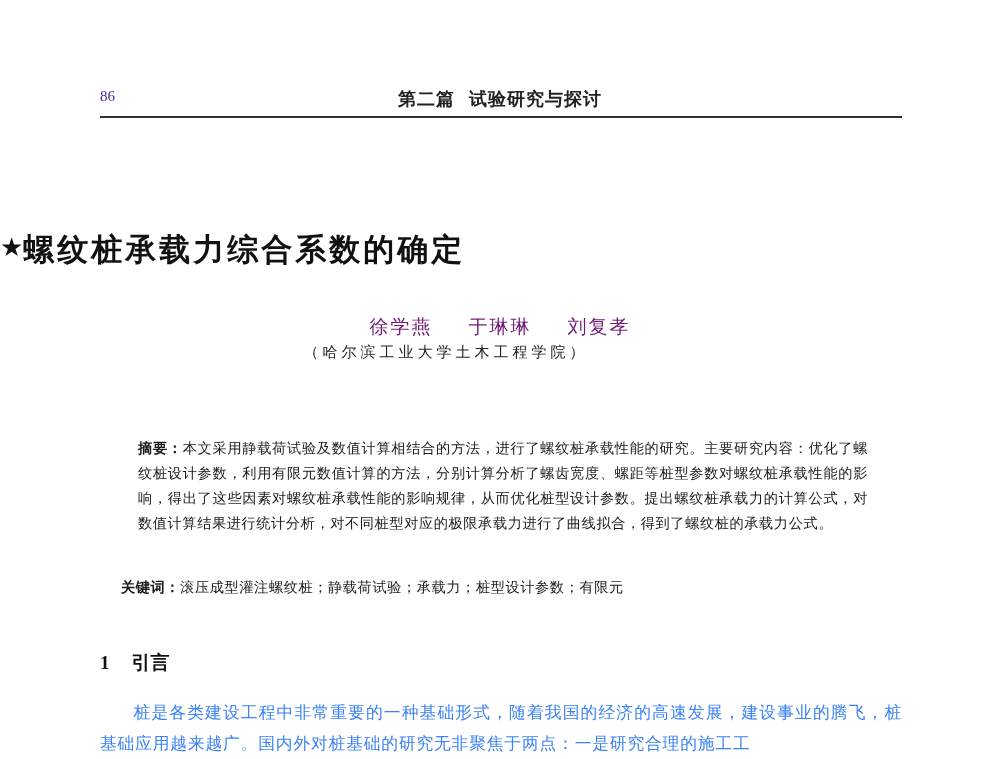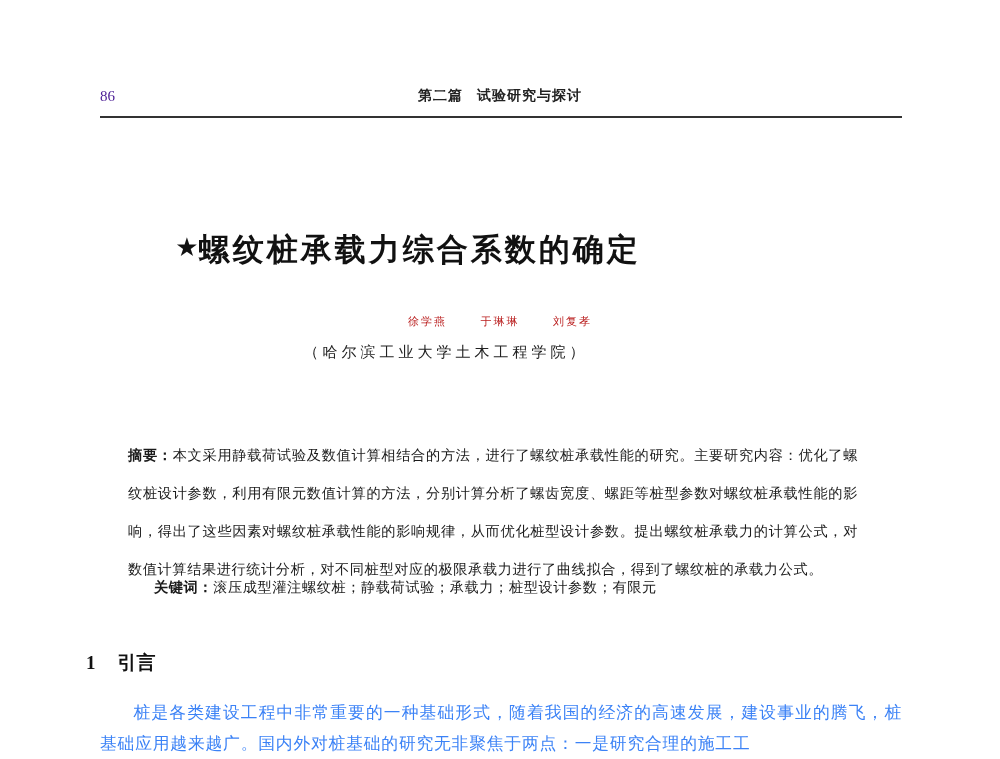--- a/index.html
+++ b/index.html
@@ -23,97 +23,97 @@
       font-size: 15px;
       color: #4c1d95;
     }
     .running-head {
       position: absolute;
       left: 0;
       width: 1000px;
       top: 87px;
       text-align: center;
       font-family: "DejaVu Sans", sans-serif;
-      font-size: 14px;
+      font-size: 18px;
       font-weight: bold;
       color: #222;
       letter-spacing: 1px;
     }
     .running-head .gap { display: inline-block; width: 14px; }
     .header-rule {
       position: absolute;
       left: 100px;
       top: 116px;
       width: 802px;
       height: 2px;
       background: #333;
     }
     .title {
       position: absolute;
       left: 0;
       width: 816px;
       top: 229px;
-      text-align: center;
+      text-align: left;
       font-family: "DejaVu Sans", sans-serif;
       font-weight: bold;
       font-size: 31px;
       letter-spacing: 3px;
       color: #111;
     }
     .title .star { font-size: 26px; vertical-align: 4px; letter-spacing: 0; }
     .authors {
       position: absolute;
       left: 0;
       width: 1000px;
       top: 314px;
       text-align: center;
       font-family: "DejaVu Serif", serif;
-      font-size: 11px;
+      font-size: 19px;
       letter-spacing: 2px;
-      color: #b91c1c;
+      color: #701a75;
     }
     .authors span { margin: 0 14px; }
     .affiliation {
       position: absolute;
       left: 0;
       width: 892px;
       top: 343px;
       text-align: center;
       font-family: "DejaVu Serif", serif;
       font-size: 15px;
       letter-spacing: 4px;
       color: #222;
     }
     .abstract {
       position: absolute;
-      left: 128px;
+      left: 138px;
       top: 436px;
       width: 730px;
       font-family: "DejaVu Sans", sans-serif;
       font-size: 14.2px;
-      line-height: 38px;
+      line-height: 25px;
       color: #1a1a1a;
       letter-spacing: 0.6px;
       text-align: justify;
     }
     .abstract .label { font-weight: bold; }
     .abstract p { margin: 0; }
     .keywords {
       position: absolute;
-      left: 154px;
+      left: 121px;
       top: 578px;
       font-family: "DejaVu Sans", sans-serif;
       font-size: 14.2px;
       color: #1a1a1a;
       letter-spacing: 0.6px;
     }
     .keywords .label { font-weight: bold; }
     .section-heading {
       position: absolute;
-      left: 86px;
+      left: 100px;
       top: 650px;
       font-family: "DejaVu Sans", sans-serif;
       font-size: 19px;
       font-weight: bold;
       color: #111;
     }
     .section-heading .num {
       font-family: "Liberation Serif", serif;
       margin-right: 22px;
     }

